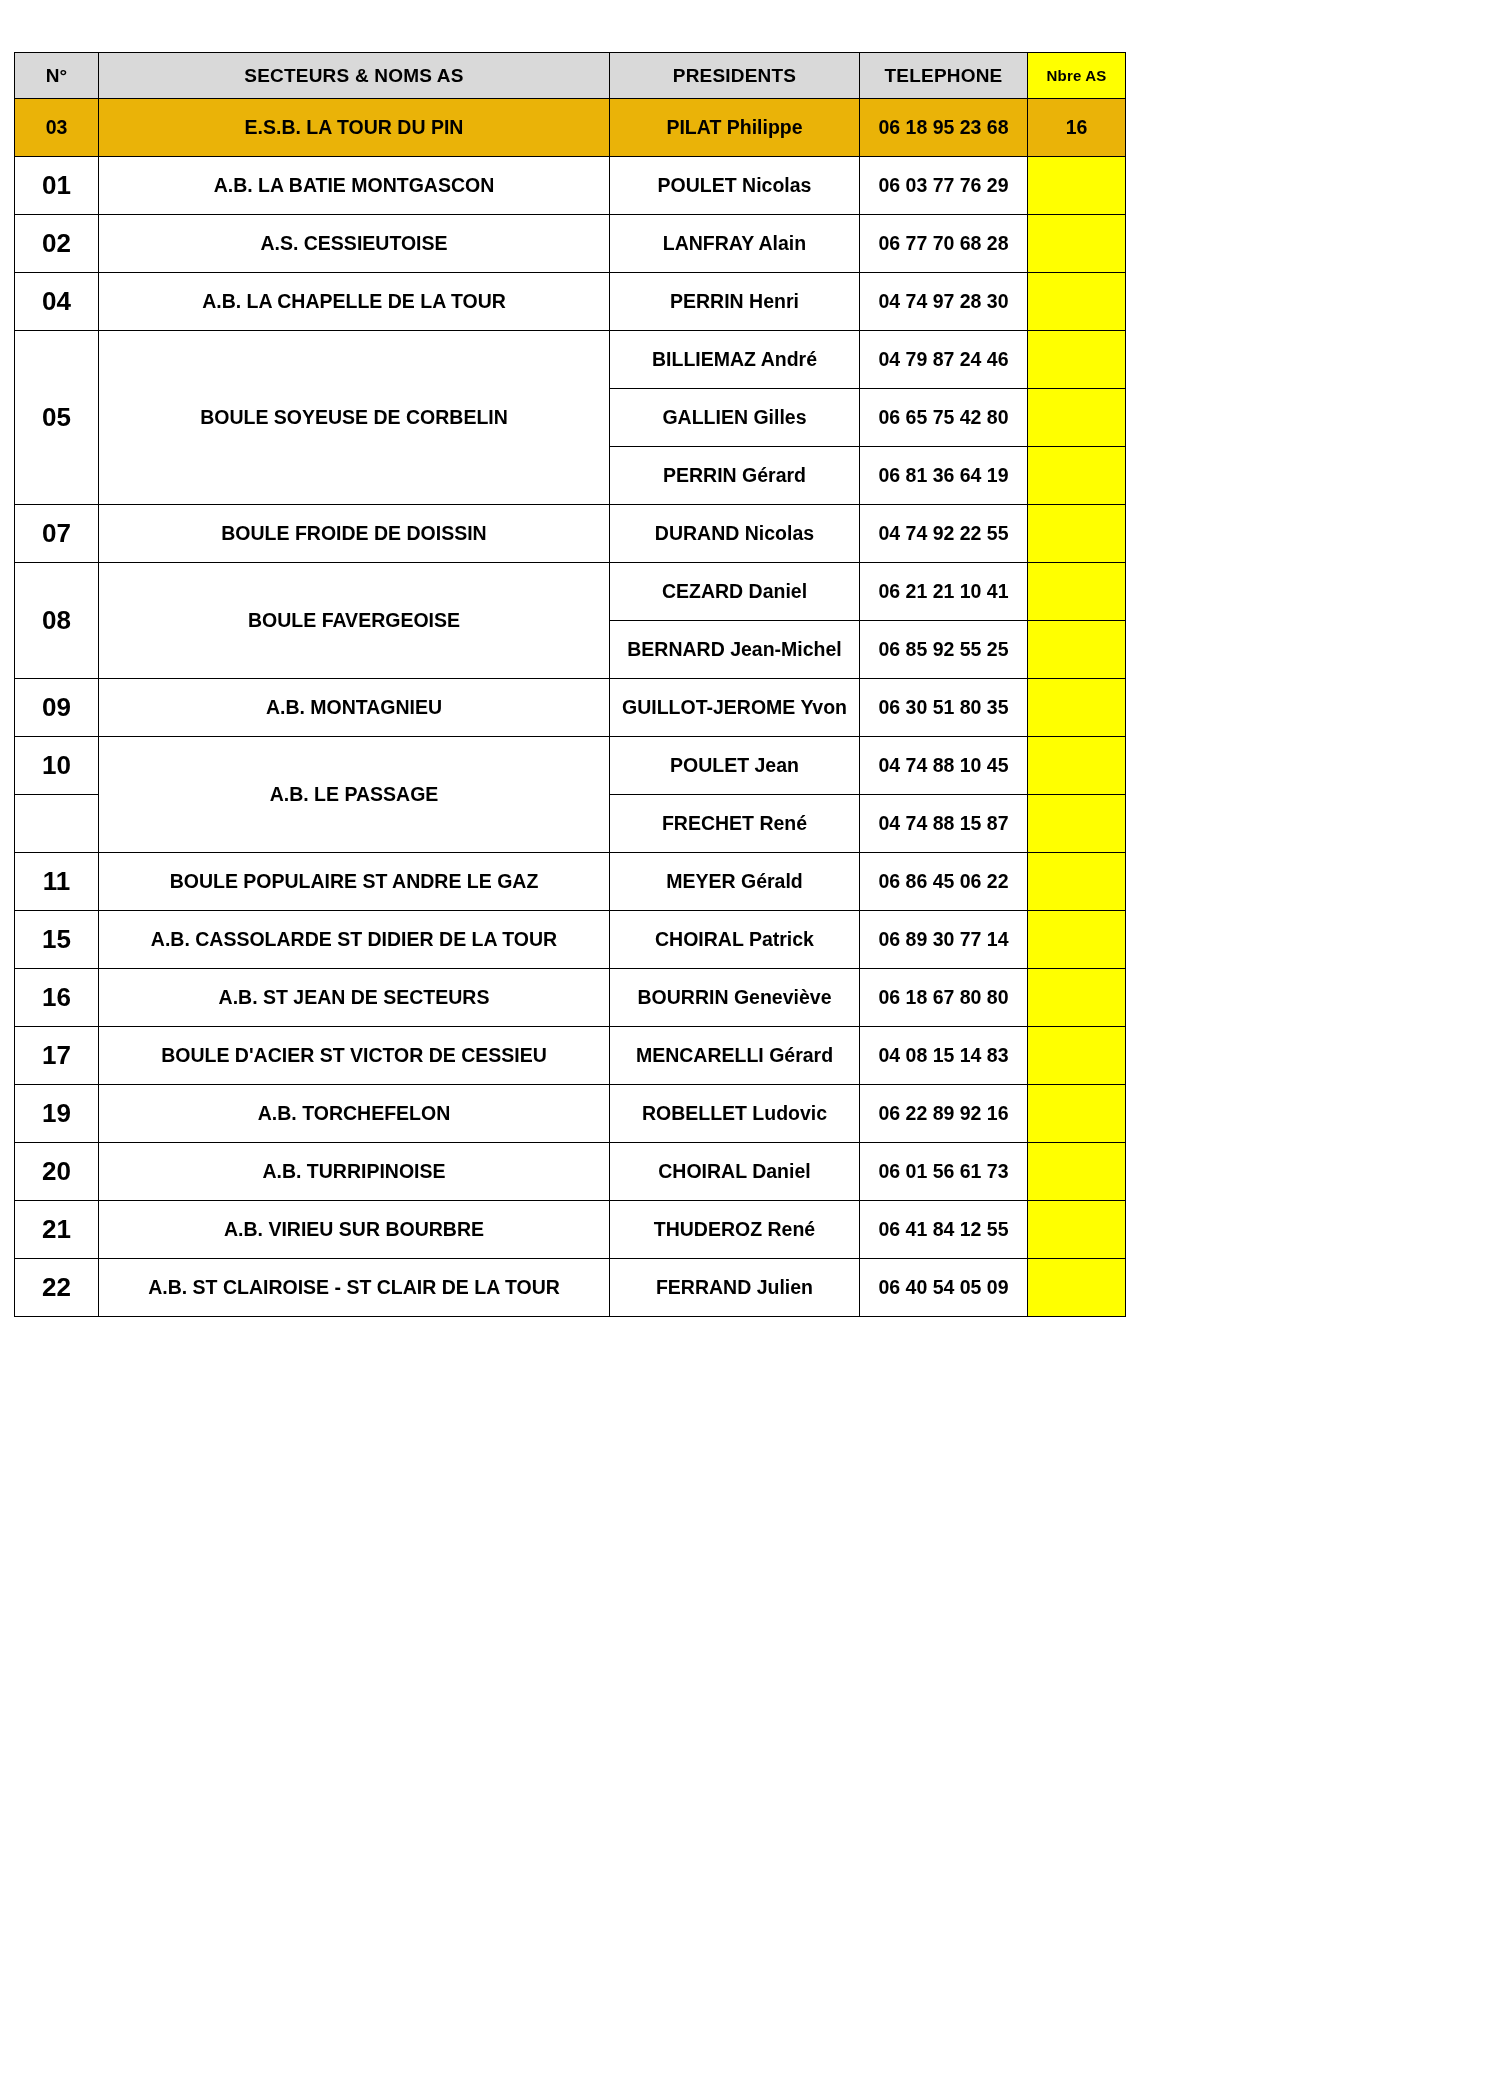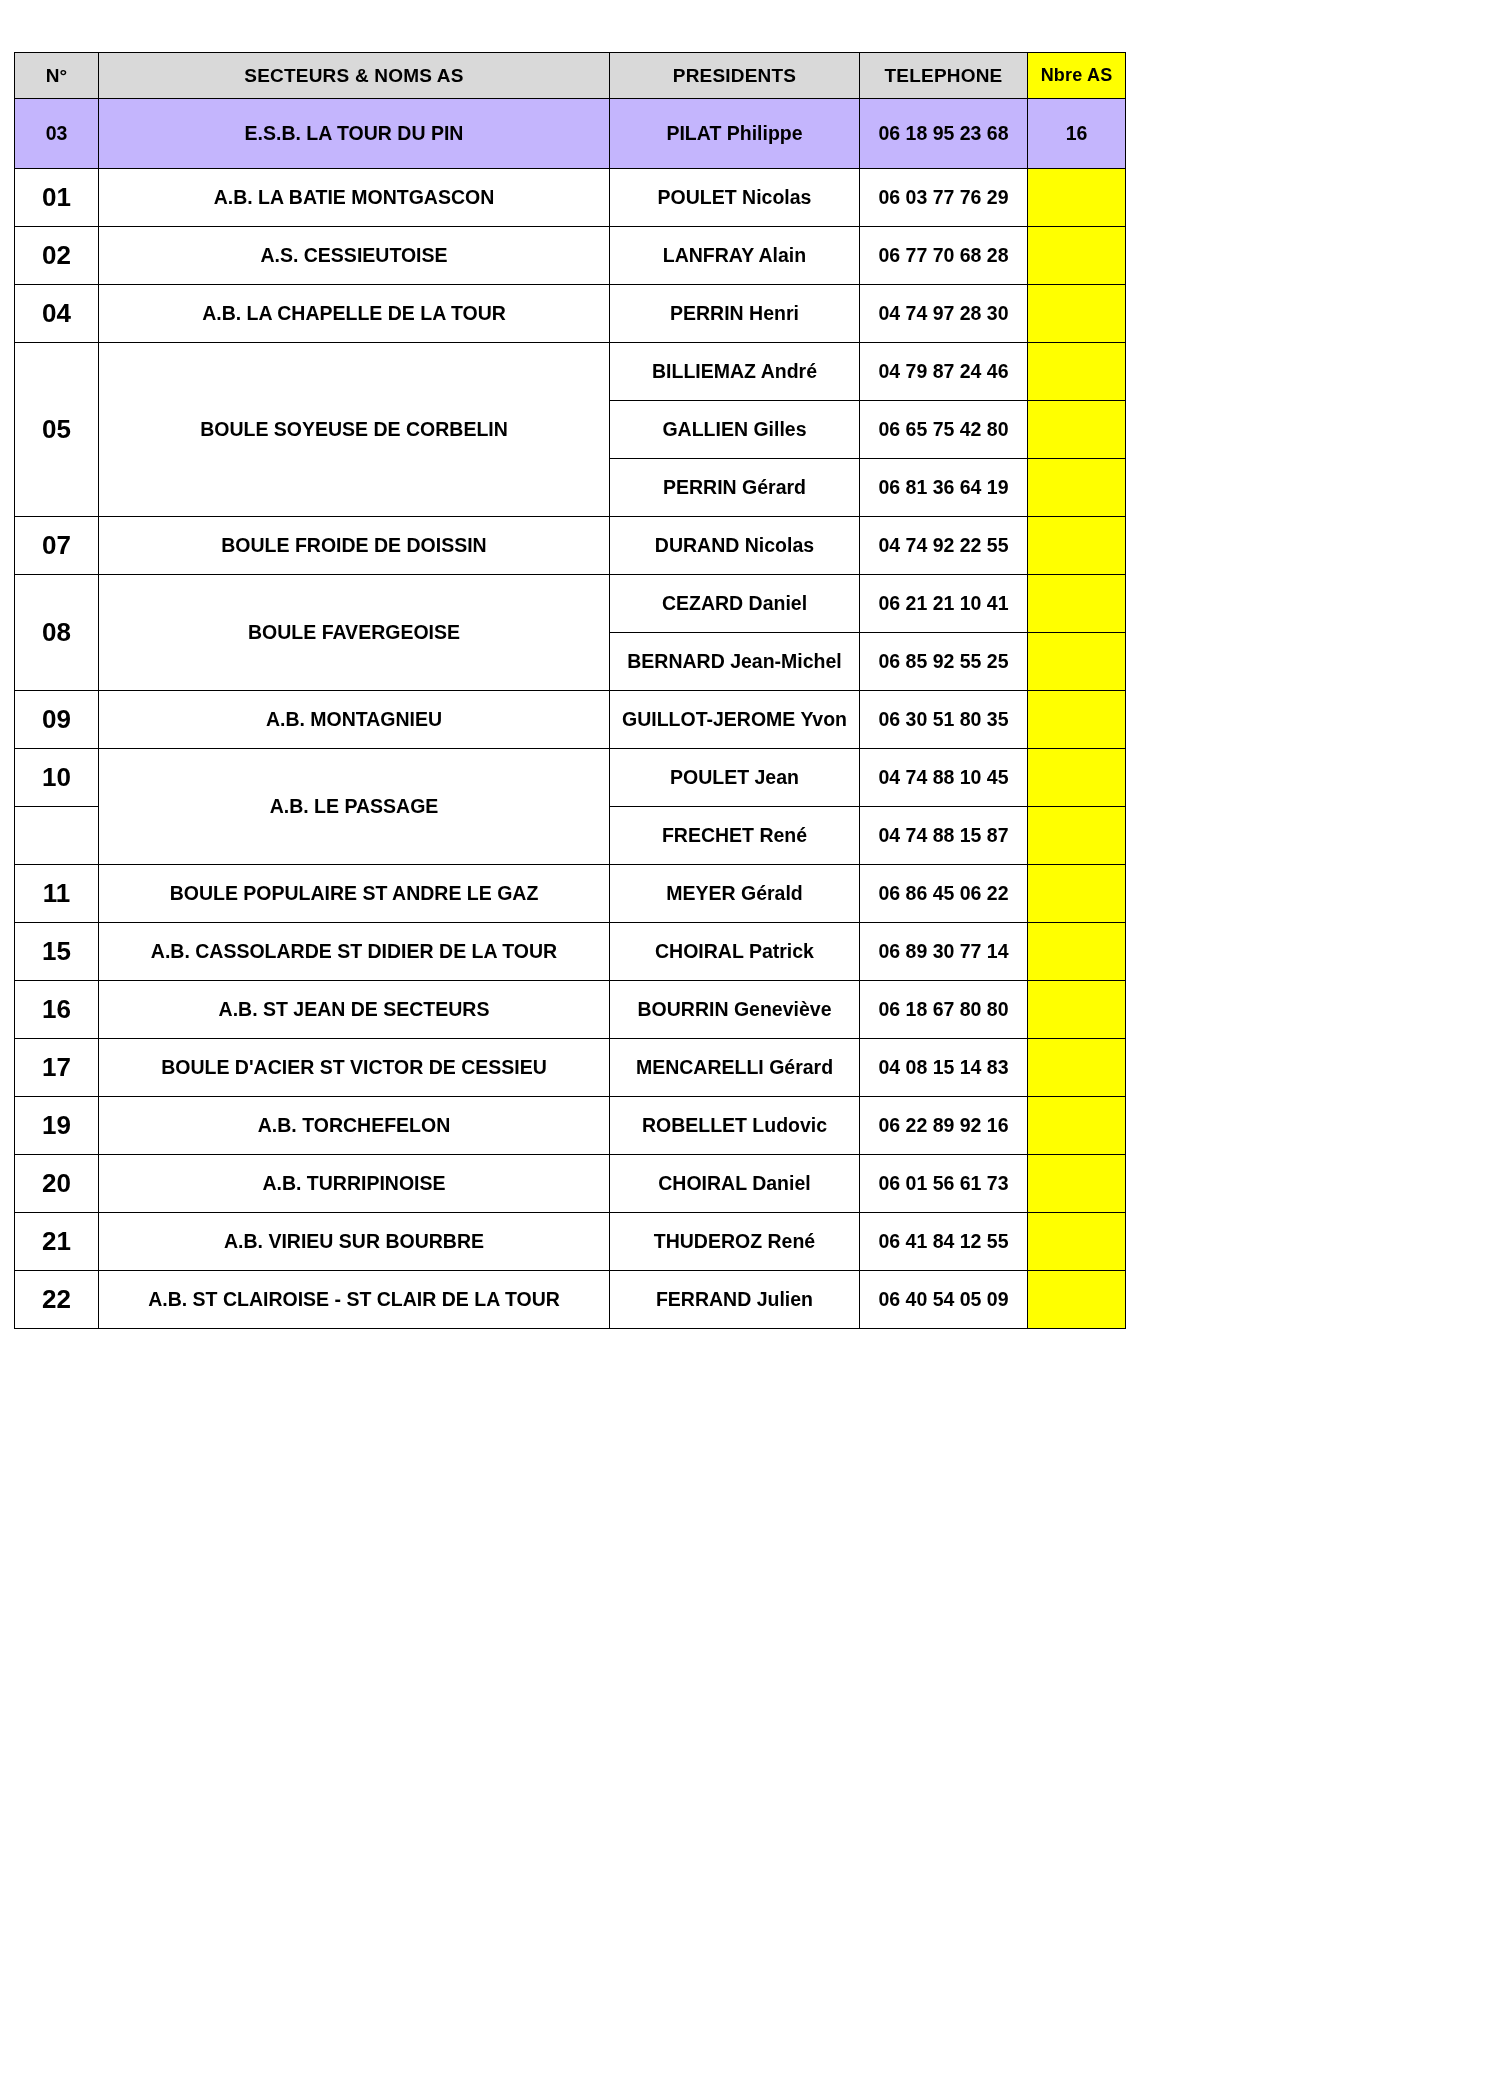--- a/index.html
+++ b/index.html
@@ -47,28 +47,28 @@
 
   
   tr.head td {
     background: #d9d9d9;
     height: 46px;
     font-size: 19px;
     letter-spacing: 0.2px;
   }
   tr.head td.nbre-head {
     background: #ffff00;
-    font-size: 18px;
+    font-size: 15px;
   }
 
   
   tr.hl td {
-    background: #c4b5fd;
+    background: #eab308;
     font-size: 19.5px;
-    height: 70px;
+    height: 58px;
   }
 
   
   td.body {
     background: #ffffff;
     font-weight: normal;
     font-size: 19.5px;
     height: 58px;
   }
   td.num {

